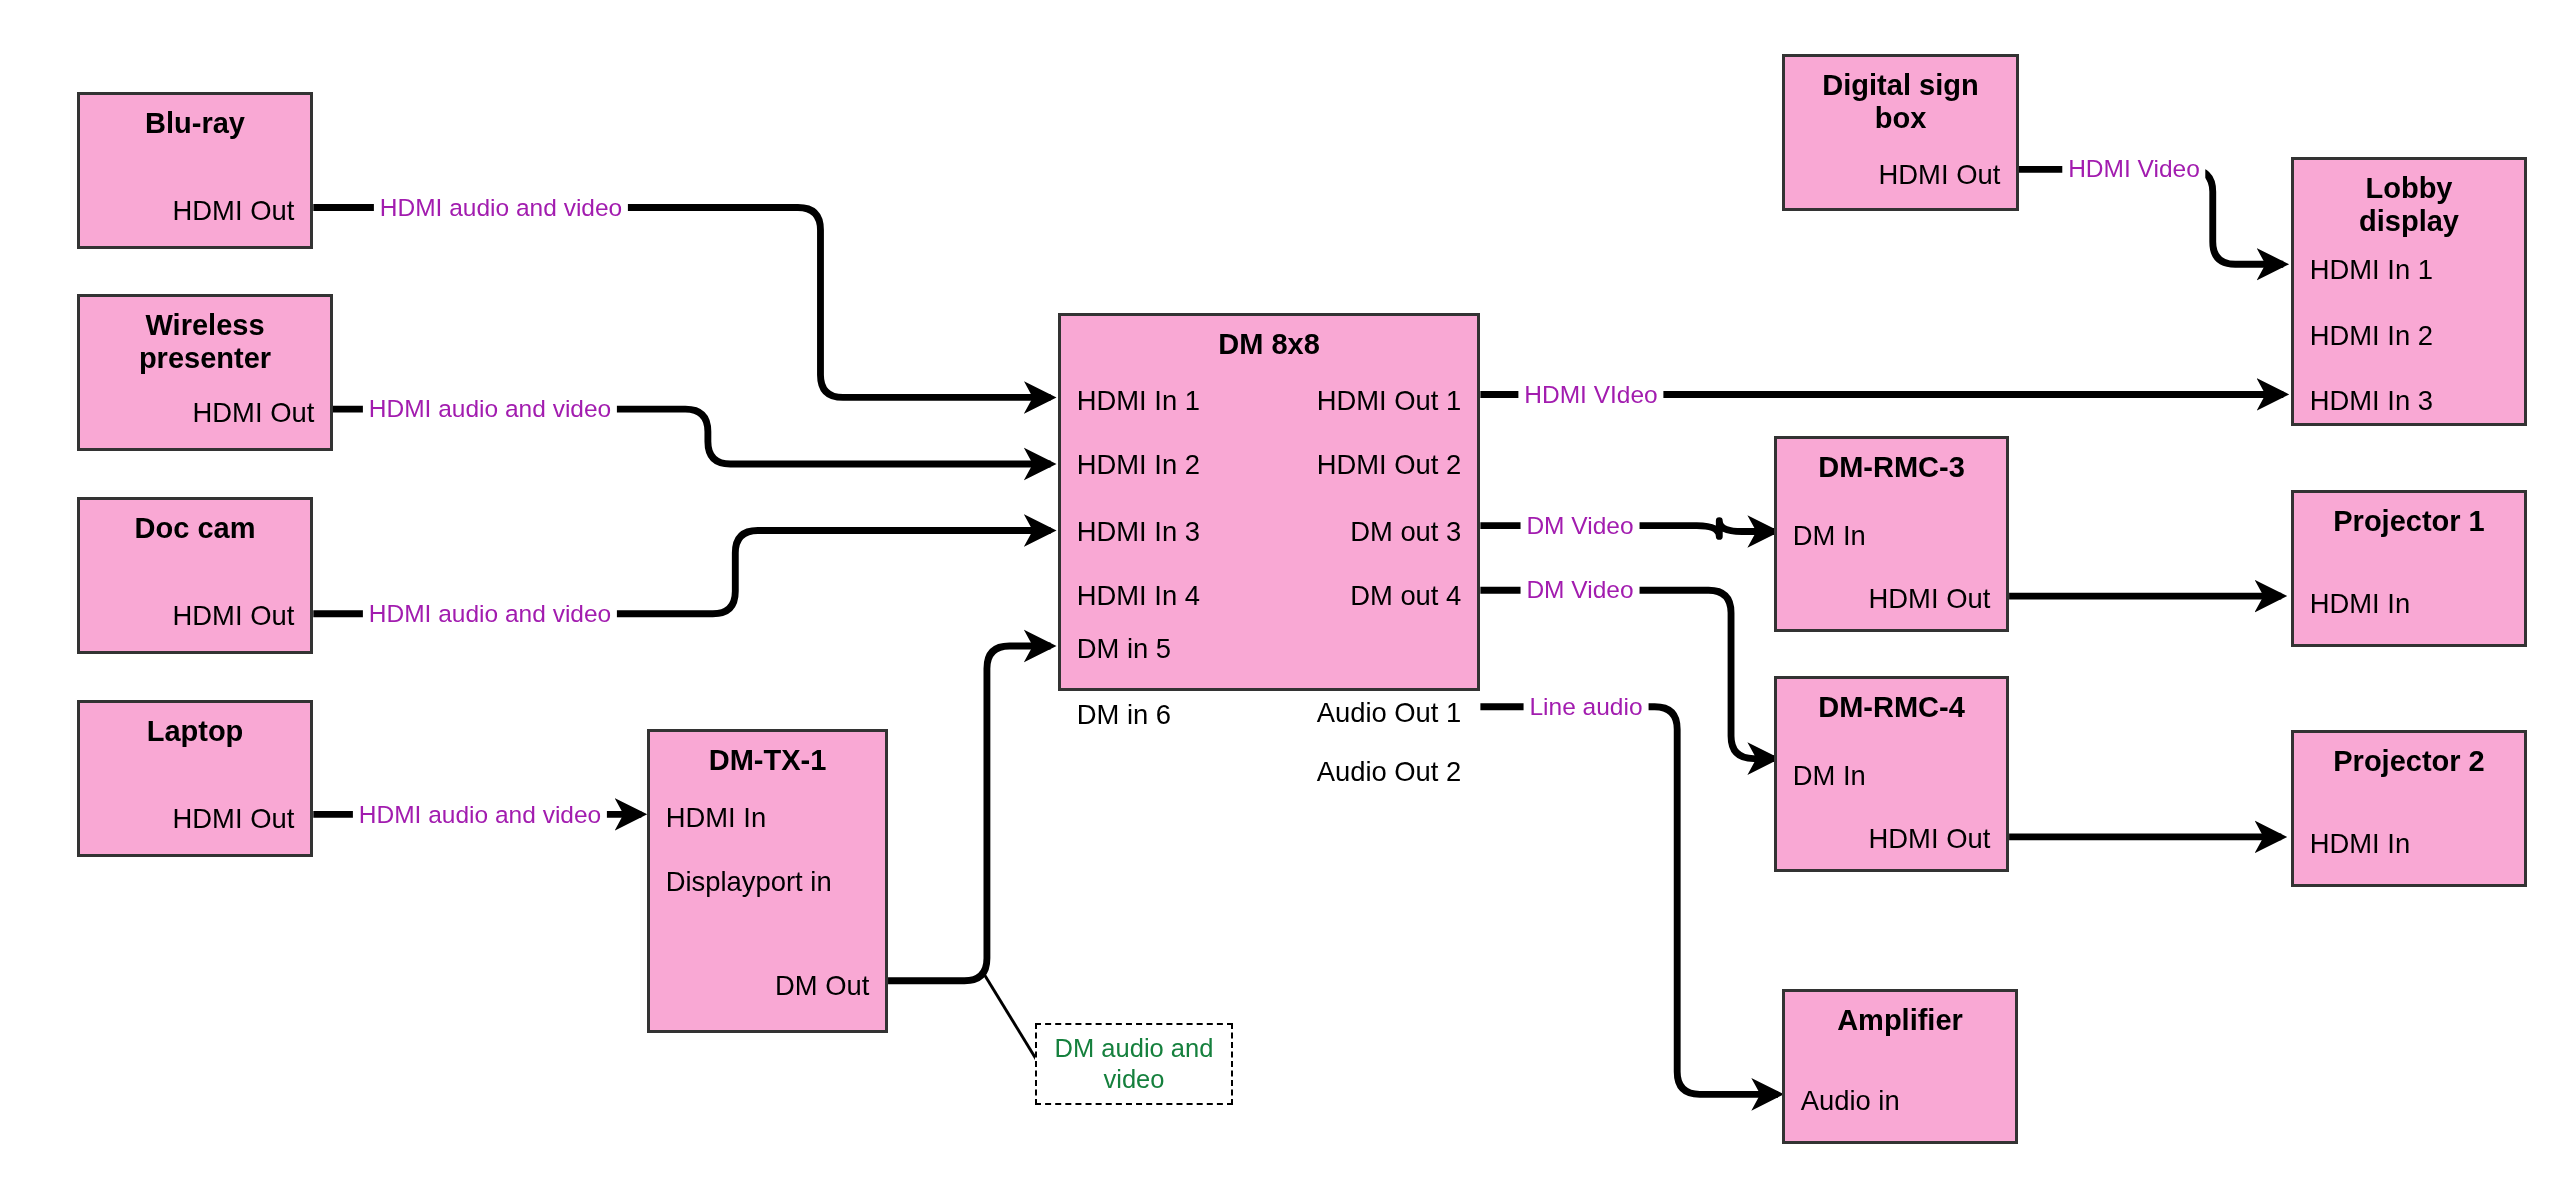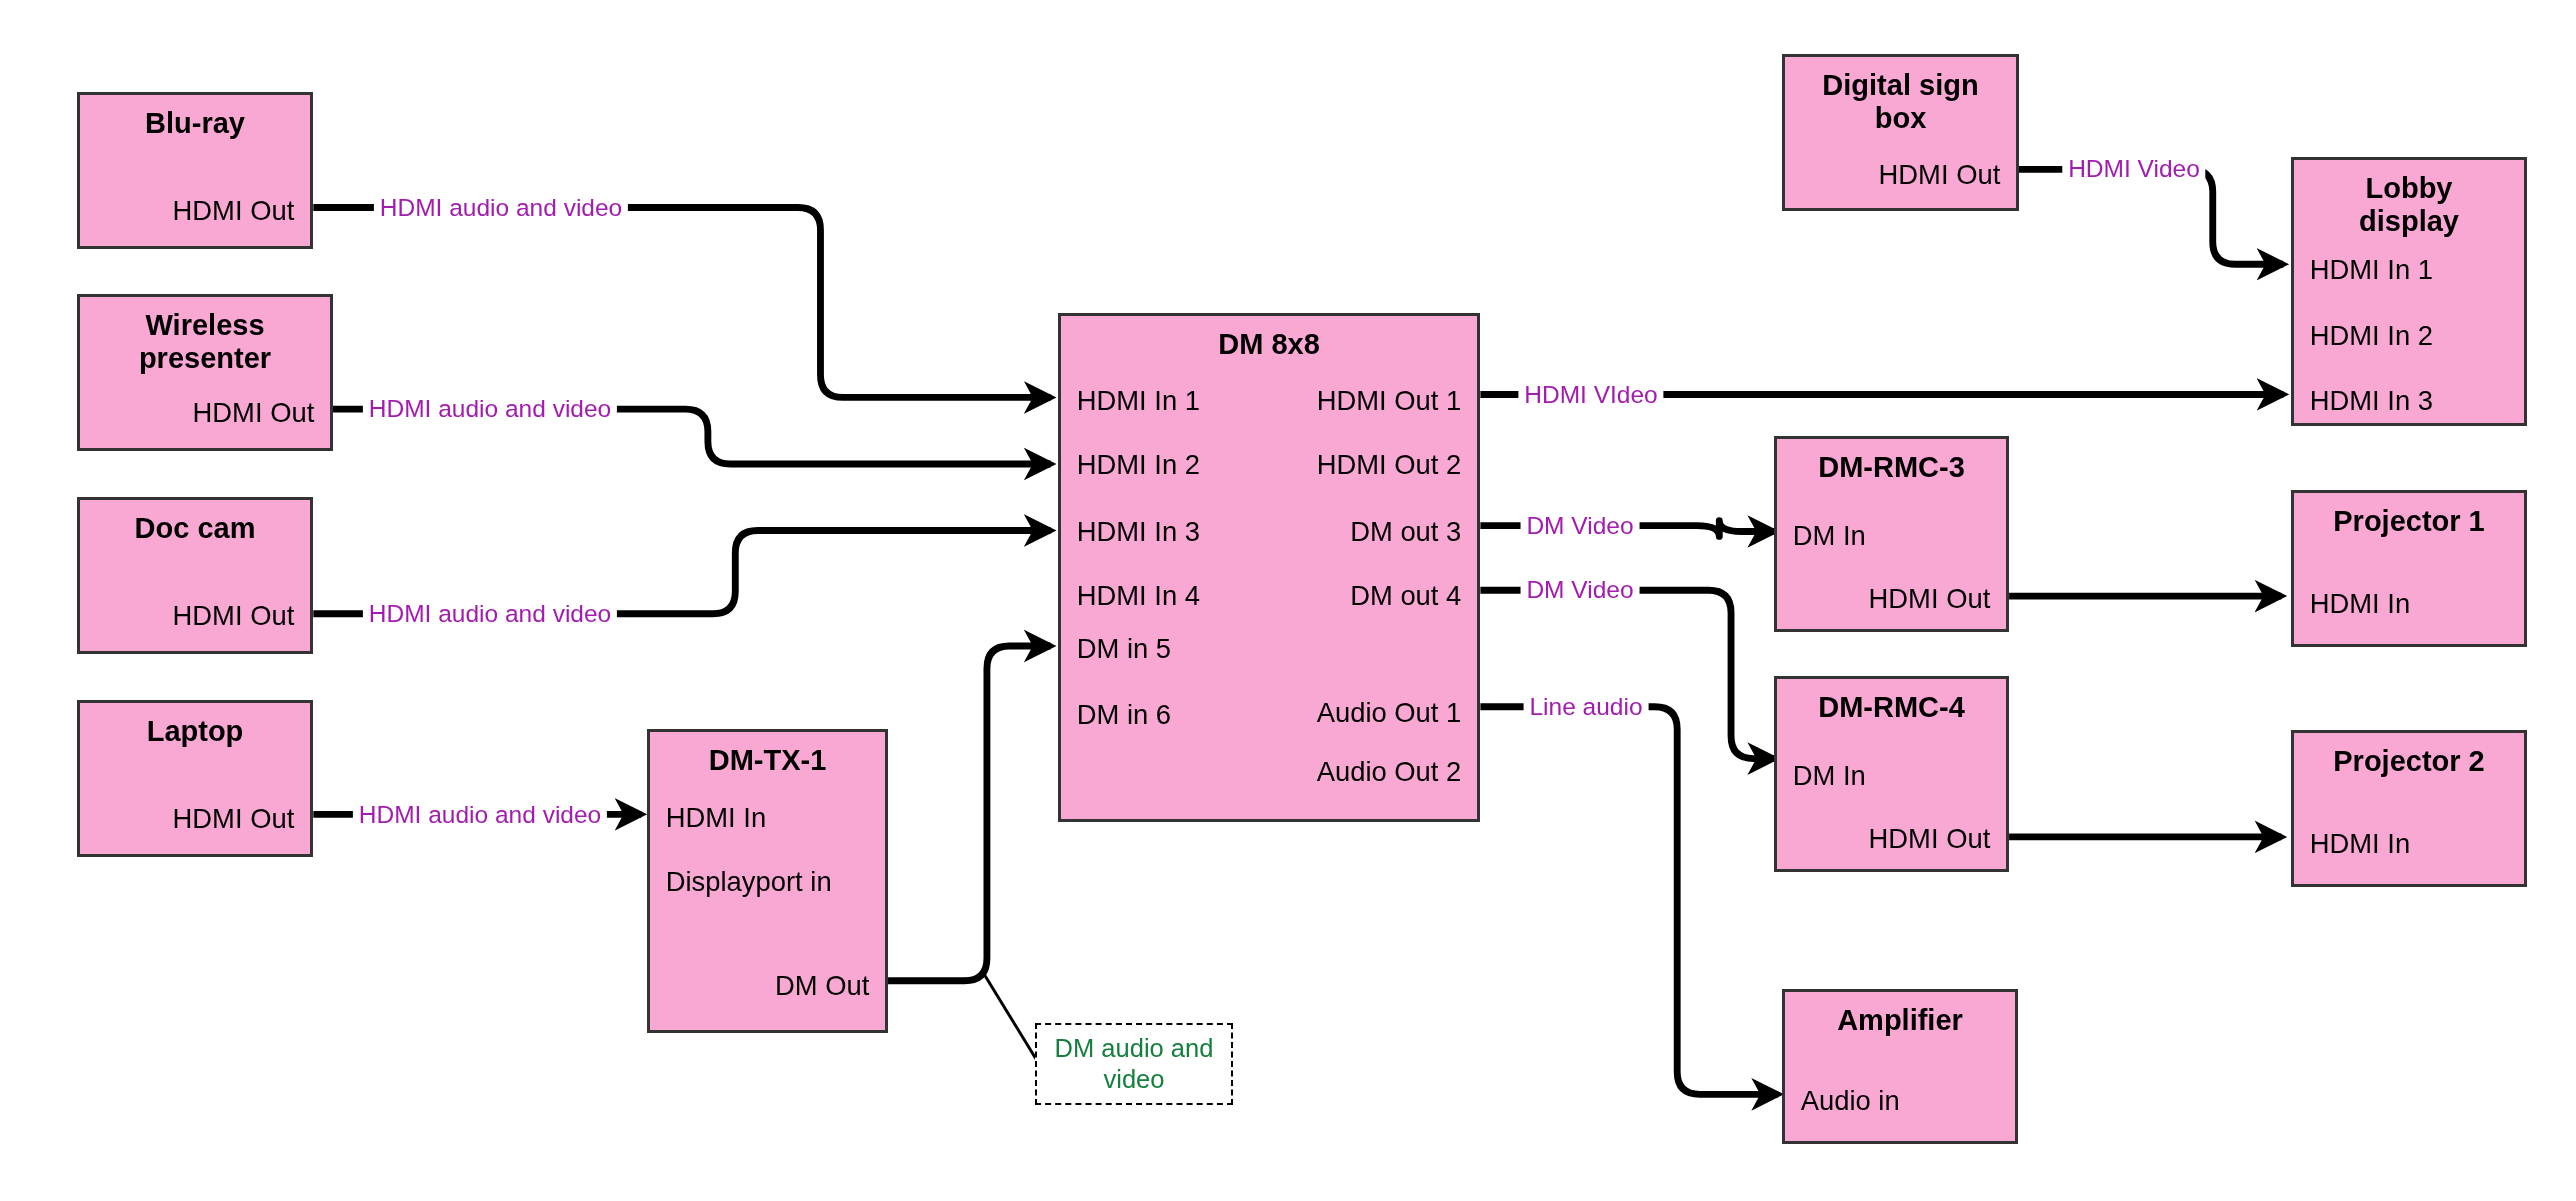--- a/index.html
+++ b/index.html
@@ -163,21 +163,21 @@
     <div class="port right" style="top:100px;">HDMI Out</div>
   </div>
 
   <div class="node" style="left:647px;top:729px;width:241px;height:304px;">
     <div class="title">DM-TX-1</div>
     <div class="port left" style="top:70px;">HDMI In</div>
     <div class="port left" style="top:134px;">Displayport in</div>
     <div class="port right" style="top:238px;">DM Out</div>
   </div>
 
-  <div class="node" style="left:1058px;top:313px;width:422px;height:509px;">
+  <div class="node" style="left:1058px;top:313px;width:422px;height:378px;">
     <div class="title">DM 8x8</div>
 
     <div class="port left" style="top:69px;">HDMI In 1</div>
     <div class="port left" style="top:133px;">HDMI In 2</div>
     <div class="port left" style="top:200px;">HDMI In 3</div>
     <div class="port left" style="top:264px;">HDMI In 4</div>
     <div class="port left" style="top:317px;">DM in 5</div>
     <div class="port left" style="top:383px;">DM in 6</div>
 
     <div class="port right" style="top:69px;">HDMI Out 1</div>

